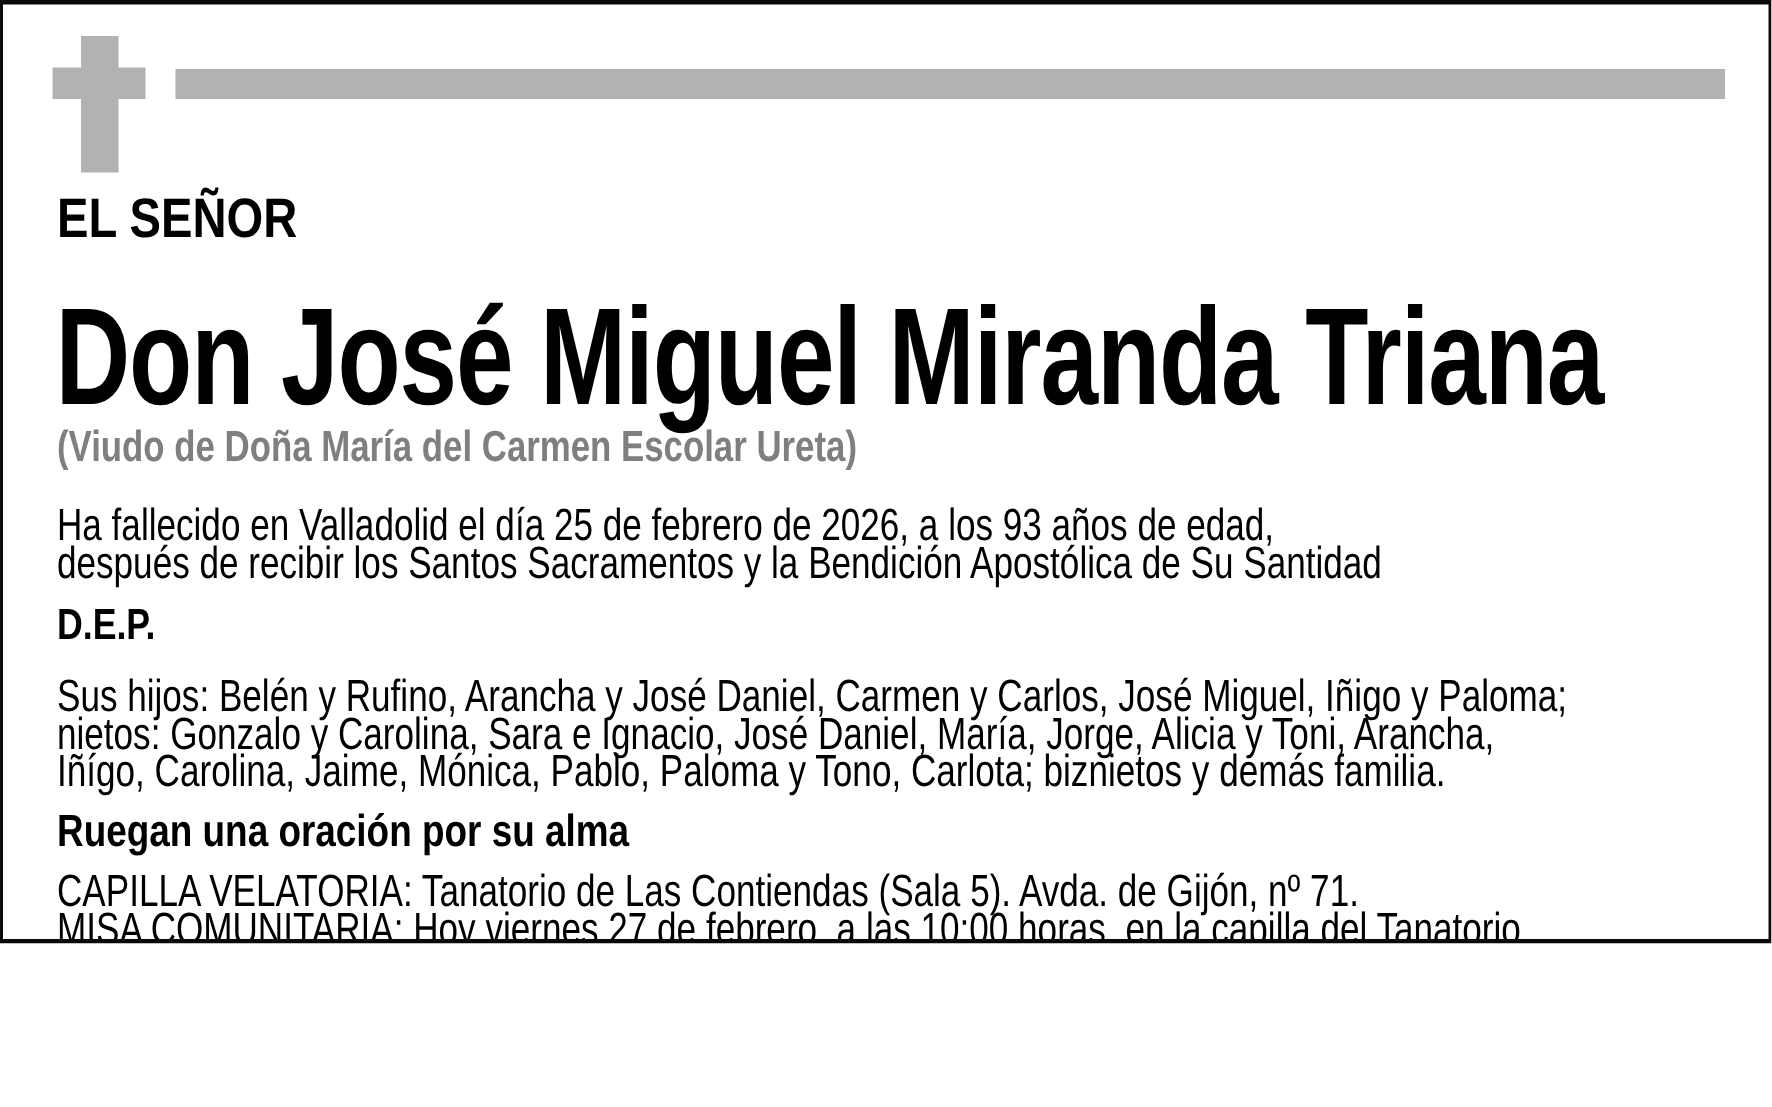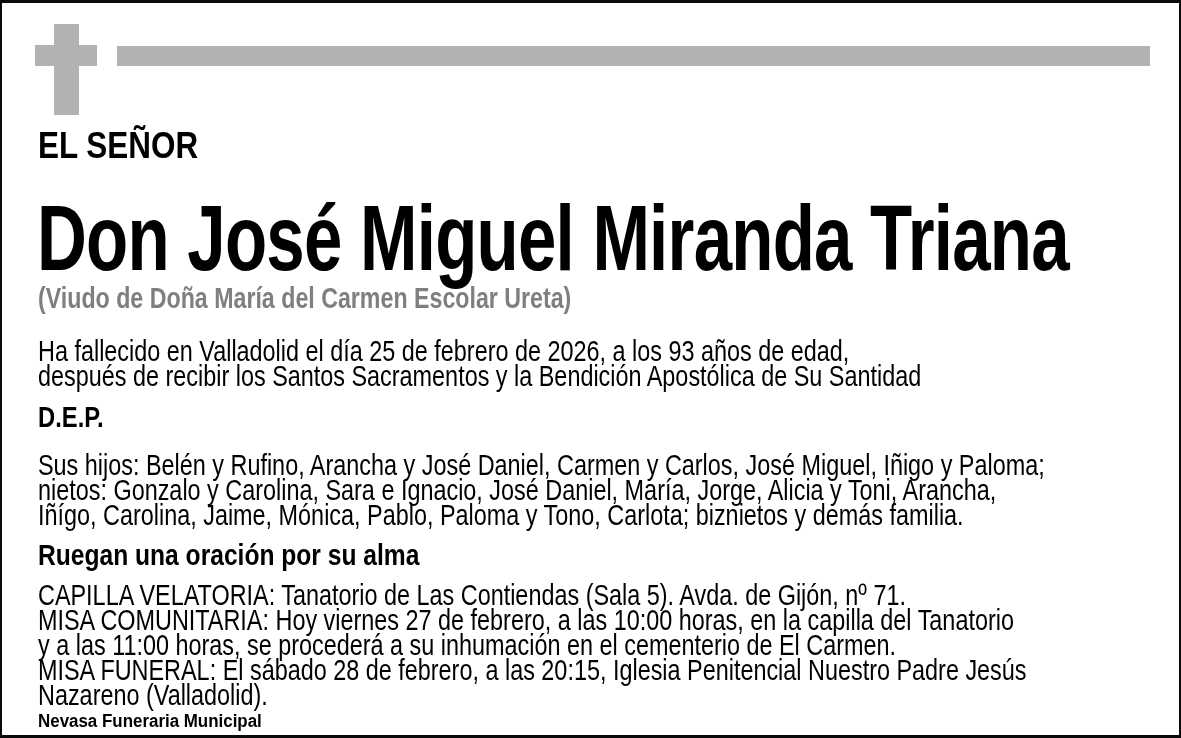--- a/index.html
+++ b/index.html
@@ -4,21 +4,21 @@
 <style>
   html, body {
     margin: 0;
     padding: 0;
     background: #ffffff;
     font-family: "Liberation Sans", sans-serif;
   }
   .page {
     position: relative;
     width: 1181px;
-    height: 738px;
+    height: 629px;
     box-sizing: border-box;
     background: #ffffff;
     border: 3px solid #0a0a0a;
     border-left-width: 2px;
     border-right-width: 2px;
     overflow: hidden;
   }
   .abs { position: absolute; }
 
   

